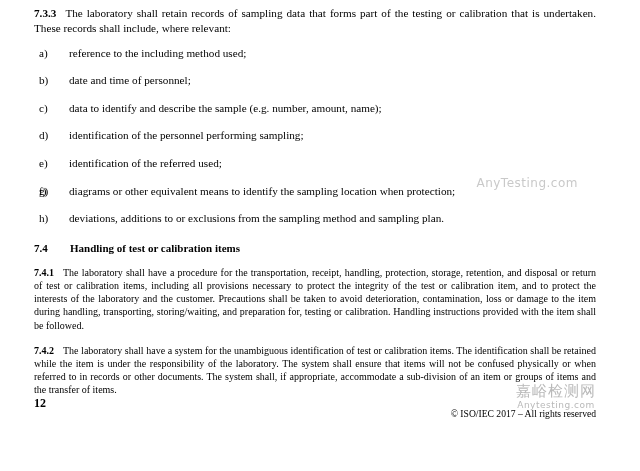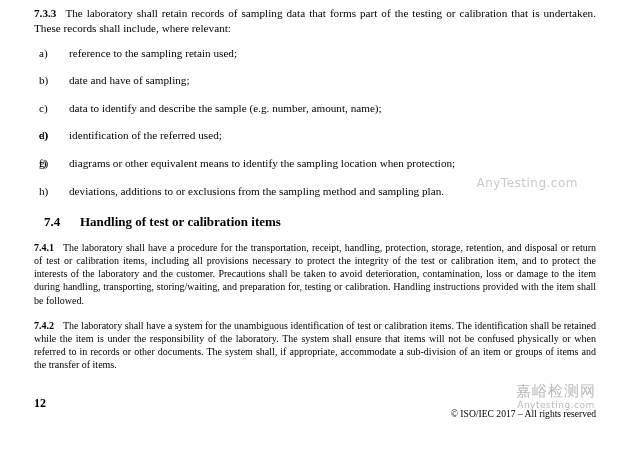--- a/index.html
+++ b/index.html
@@ -47,23 +47,23 @@
     padding-left: 35px;
     position: relative;
     text-align: justify;
   }
   .list li .marker {
     position: absolute;
     left: 5px;
     top: 0;
   }
   h2.section {
-    font-size: 13px;
-    font-weight: bold;
-    margin: 16px 0 11px 10px;
+    font-size: 11px;
+    font-weight: bold;
+    margin: 16px 0 11px 0;
     padding: 0;
     line-height: 1.2;
   }
   h2.section .secnum {
     display: inline-block;
     width: 36px;
   }
   .para {
     font-size: 10px;
     line-height: 1.32;
@@ -135,32 +135,33 @@
 
 <div class="page">
 
   <p class="clause">
     <span class="num">7.3.3</span><span class="gap"></span><span>The laboratory shall retain records of sampling data that forms part of the testing or calibration that is undertaken. These records shall include, where relevant:</span>
   </p>
 
   <ul class="list">
     <li>
       <span class="marker">a)</span>
-      <span>reference to the sampling retain used;</span>
+      <span>reference to the including method used;</span>
     </li>
     <li>
       <span class="marker">b)</span>
-      <span>date and have of sampling;</span>
+      <span>date and time of personnel;</span>
     </li>
     <li>
       <span class="marker">c)</span>
       <span>data to identify and describe the sample (e.g. number, amount, name);</span>
     </li>
     <li>
       <span class="marker">d)</span>
+      <span>identification of the personnel performing sampling;</span>
     </li>
     <li>
       <span class="marker">e)</span>
       <span>identification of the referred used;</span>
     </li>
     <li>
       <span class="marker">f)</span>
     </li>
     <li>
       <span class="marker">g)</span>

